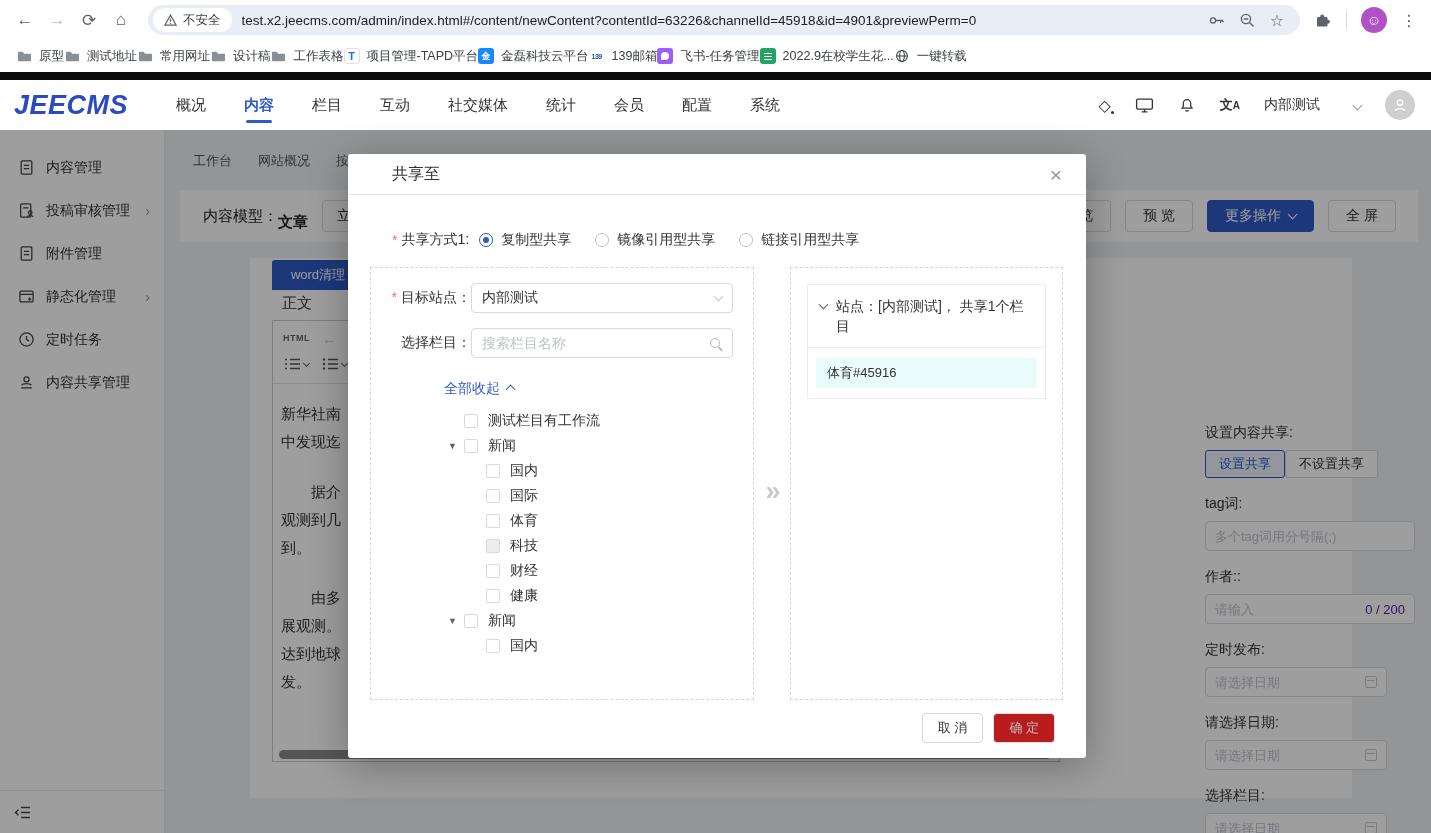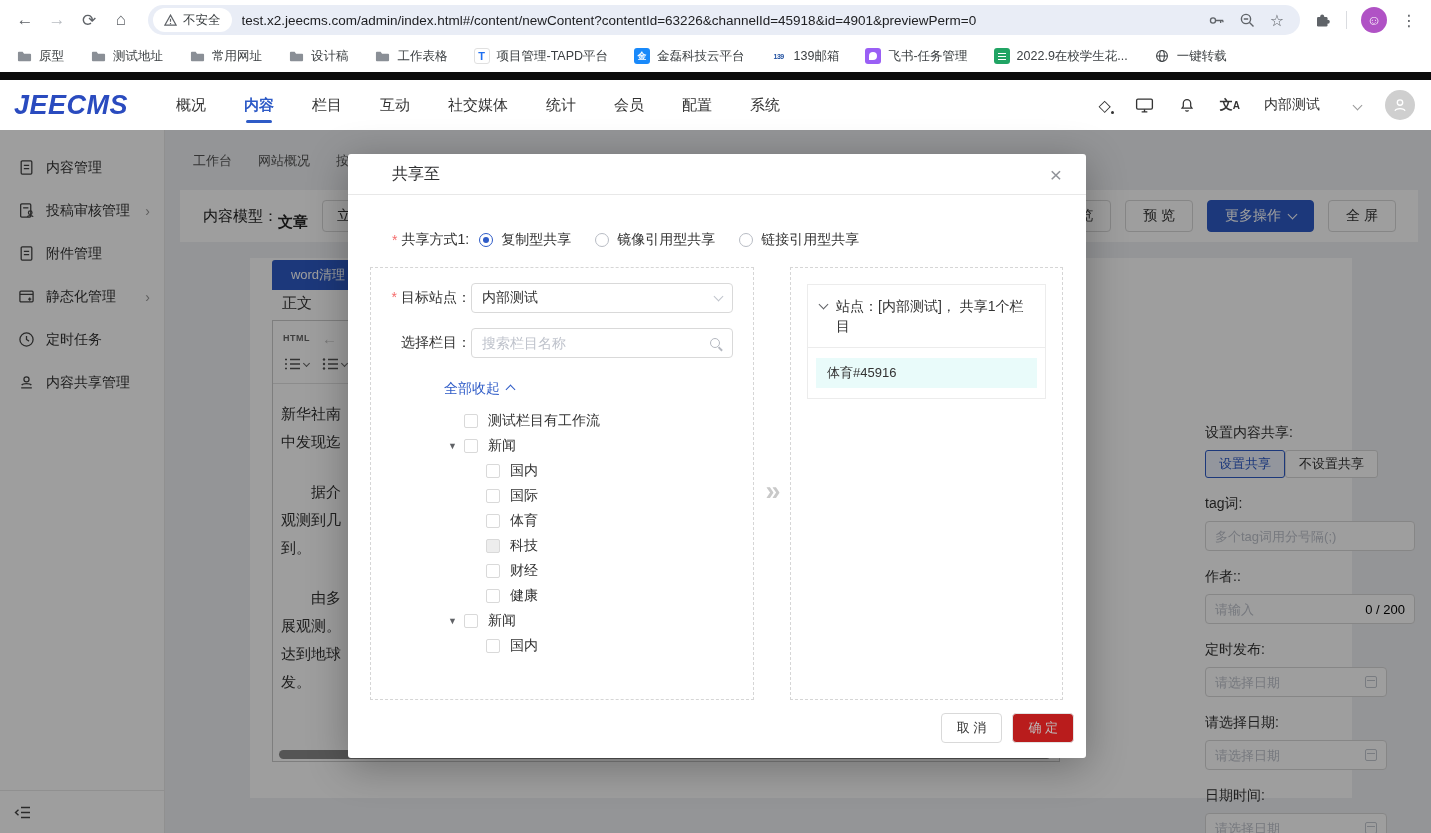--- a/index.html
+++ b/index.html
@@ -13,21 +13,21 @@
   .nav-ic { width:30px; height:30px; display:flex; align-items:center; justify-content:center; color:#5f6368; font-size:17px; border-radius:50%; flex:none; }
   .urlbar { flex:1; height:30px; margin:0 8px 0 10px; background:#e9edf6; border-radius:15px; display:flex; align-items:center; padding:0 6px 0 5px; min-width:0; }
   .secbadge { background:#fff; border-radius:13px; height:24px; padding:0 11px; display:flex; align-items:center; gap:6px; font-size:12.5px; color:#3c4043; flex:none; }
   .urltext { font-size:13.5px; color:#202124; margin-left:10px; white-space:nowrap; overflow:hidden; flex:1; }
   .pill-ics { display:flex; align-items:center; gap:14px; padding:0 10px; flex:none; }
   .right-ics { display:flex; align-items:center; gap:14px; padding:0 4px; flex:none; }
   .star { font-size:16px; color:#5f6368; }
   .vsep { width:1px; height:18px; background:#dadce0; }
   .bavatar { width:26px; height:26px; border-radius:50%; background:#b052c5; color:#fff; display:flex; align-items:center; justify-content:center; font-size:14px; }
   .dots { color:#5f6368; font-size:16px; letter-spacing:0; width:16px; text-align:center; }
-  .bmbar { height:32px; display:flex; align-items:center; padding:0 16px; gap:26px; }
+  .bmbar { height:32px; display:flex; align-items:center; padding:0 16px; }
   .bm { display:flex; align-items:center; gap:7px; font-size:12.5px; color:#3c4043; white-space:nowrap; }
   .bm-ico { width:16px; height:16px; display:flex; align-items:center; justify-content:center; border-radius:3px; font-weight:bold; flex:none; }
   .bm-ico.tapd { background:#fff; border:1px solid #e0e0e0; color:#1f6ff0; font-size:11px; }
   .bm-ico.jinlei { background:#1989fa; color:#fff; font-size:9px; }
   .bm-ico.mail139 { background:#fff; color:#1f4fa0; font-size:7px; letter-spacing:-0.5px; }
   .bm-ico.feishu { background:#9a5ff5; }
   .bm-ico.feishu i { width:8px; height:8px; background:#fff; border-radius:50% 50% 50% 0; display:block; }
   .bm-ico.sheet { background:#21a464; }
   .bm-ico.sheet i { width:8px; height:7px; display:block; background:repeating-linear-gradient(#fff,#fff 1px,transparent 1px,transparent 3px); }
 
@@ -90,21 +90,21 @@
   .rightform { position:absolute; left:955px; top:166px; width:212px; }
   .rf-group { margin-bottom:17px; }
   .rf-label { font-size:14px; color:#333; margin-bottom:8px; }
   .rf-btnrow { display:flex; }
   .rf-btn { height:28px; padding:0 13px; border:1px solid #d9d9d9; border-radius:3px; background:#fff; font-size:13px; color:#333; }
   .rf-btn.act { border-color:#2e5bc7; color:#2e5bc7; background:#eef3fd; }
   .rf-input { height:30px; border:1px solid #d9d9d9; border-radius:4px; background:#fff; display:flex; align-items:center; padding:0 9px; width:210px; }
   .rf-input.date { width:182px; }
   .rf-in { border:none; outline:none; flex:1; min-width:0; font-size:13px; color:#333; font-family:inherit; background:transparent; }
   .rf-in::placeholder { color:#bfc3cc; }
-  .rf-suffix { font-size:13px; color:#000000; margin-left:6px; }
+  .rf-suffix { font-size:13px; color:#4c1d95; margin-left:6px; }
   .cal { width:12px; height:12px; border:1.3px solid #c4c8d0; border-radius:2px; position:relative; flex:none; }
   .cal::before { content:""; position:absolute; left:1px; right:1px; top:2.5px; height:1.3px; background:#c4c8d0; }
 
   
   .overlay { position:absolute; left:0; top:130px; width:100%; height:703px; background:rgba(0,0,0,0.38); z-index:40; }
   .modal { position:absolute; left:348px; top:154px; width:738px; height:604px; background:#fff; border-radius:3px; box-shadow:0 8px 40px rgba(0,0,0,0.3); z-index:50; }
   .mhead { height:41px; border-bottom:1px solid #e8e8e8; display:flex; align-items:center; padding:0 24px 0 44px; }
   .mtitle { font-size:16px; color:#303133; font-weight:500; }
   .mclose { margin-left:auto; font-size:21px; color:#909399; line-height:1; cursor:pointer; background:none; border:none; font-family:inherit; }
   .req { color:#f56c6c; margin-right:4px; }
@@ -137,21 +137,21 @@
   .trow.l1 { padding-left:115px; }
   .caretbox { width:16px; font-size:9px; color:#606266; flex:none; }
   .cb { width:14px; height:14px; border:1px solid #d9d9d9; border-radius:2px; background:#fff; margin-right:10px; flex:none; }
   .cb.dis { background:#ededed; }
 
   .rescard { margin:16px; border:1px solid #ececec; }
   .reshead { padding:11px 12px; font-size:14px; color:#333; line-height:20px; border-bottom:1px solid #ececec; display:flex; gap:9px; }
   .reshead .chev { border-color:#606266; margin-top:5px; flex:none; }
   .resitem { margin:10px 8px; height:30px; background:#e9fbfa; display:flex; align-items:center; padding:0 11px; font-size:13px; color:#333; }
 
-  .mfoot { position:absolute; right:12px; bottom:15px; display:flex; gap:10px;margin-left:48px; }
+  .mfoot { position:absolute; right:31px; bottom:15px; display:flex; gap:10px;margin-left:48px; }
   .btn { height:30px; padding:0 15px; border-radius:4px; font-size:13px; font-family:inherit; }
   .btn-cancel { background:#fff; border:1px solid #d9d9d9; color:#333; }
   .btn-confirm { background:#b91c1c; border:1px solid #e3e3e3; color:#bcbcbc; }
 </style>
 </head>
 <body>
 
 <div class="browser">
   <div class="btb">
     <span class="nav-ic">←</span>
@@ -476,21 +476,21 @@
             </div>
           </div>
           <div class="rf-group">
             <div class="rf-label">请选择日期:</div>
             <div class="rf-input date">
               <input class="rf-in" placeholder="请选择日期" style="">
               <span class="cal"></span>
             </div>
           </div>
           <div class="rf-group">
-            <div class="rf-label">日期时间:</div>
+            <div class="rf-label">选择栏目:</div>
             <div class="rf-input date">
               <input class="rf-in" placeholder="请选择日期" style="">
               <span class="cal"></span>
             </div>
           </div>
         </div>
     </div>
   </div>
 </div>
 

